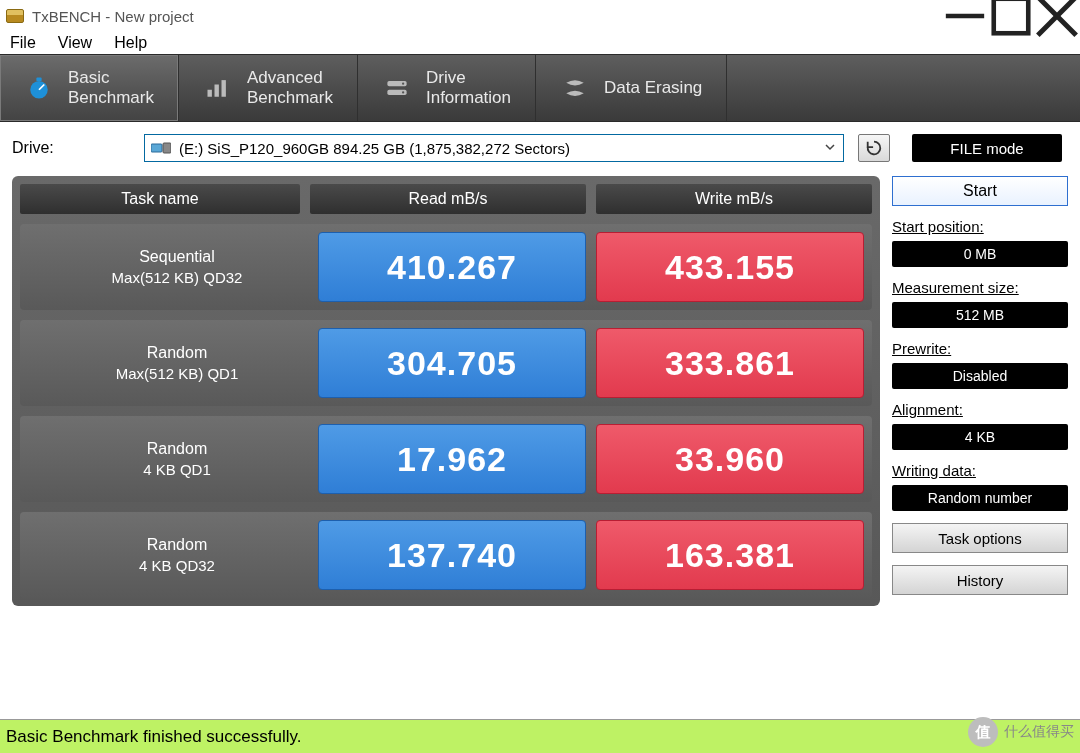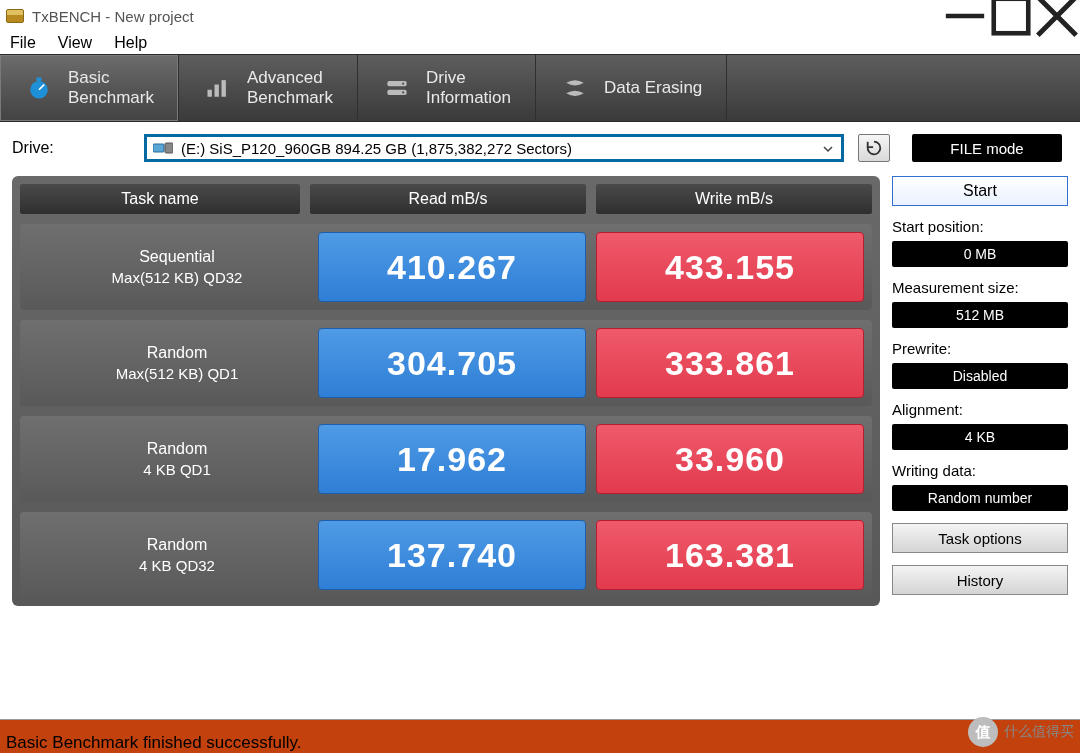--- a/index.html
+++ b/index.html
@@ -20,21 +20,21 @@
   .tabstrip { height: 68px; background: linear-gradient(#5e5e5e, #4c4c4c 50%, #3a3a3a); display: flex; align-items: stretch; border-top:1px solid #2a2a2a; border-bottom:1px solid #2a2a2a; }
   .tab { display:flex; align-items:center; gap:14px; padding:0 24px; color:#e9e9e9; font-size:17px; line-height:1.15; border-right:1px solid #2f2f2f; cursor:pointer; }
   .tab.active { background: linear-gradient(#6c6c6c,#565656 50%,#434343); box-shadow: inset 0 0 0 1px #7a7a7a; }
   .tab .ticon { width:30px; height:30px; display:flex; align-items:center; justify-content:center; }
   .tab .ticon svg { width:28px; height:28px; }
   .tab .lbl { white-space:pre; }
 
   
   .drive-row { height:46px; display:flex; align-items:center; padding:10px 10px 4px 10px; gap:14px; }
   .drive-row .drive-lbl { font-size:16px; width:120px; padding-left:2px; }
-  .drive-select { flex:0 0 700px; height:28px; border:3px solid #0369a1; display:flex; align-items:center; padding:0 6px; font-size:15px; background:#fff; position:relative; }
+  .drive-select { flex:0 0 700px; height:28px; border:1px solid #0369a1; display:flex; align-items:center; padding:0 6px; font-size:15px; background:#fff; position:relative; }
   .drive-select .hdd-icon { width:20px; height:14px; margin-right:8px; display:inline-block; }
   .drive-select .hdd-icon svg{width:20px;height:14px;}
   .drive-select .chev { position:absolute; right:6px; top:5px; }
   .refresh-btn { width:32px; height:28px; border:1px solid #777; background:linear-gradient(#f6f6f6,#d9d9d9); display:flex; align-items:center; justify-content:center; border-radius:2px; }
   .refresh-btn svg{width:18px;height:18px;}
   .filemode-btn { flex:0 0 150px; height:28px; margin-left:auto; margin-right:8px; background:#000; color:#fff; display:flex; align-items:center; justify-content:center; font-size:15px; border-radius:2px; }
 
   
   .content { display:flex; padding:8px 12px 0 12px; gap:12px; }
 
@@ -45,26 +45,26 @@
   .row { display:grid; grid-template-columns:280px 1fr 1fr; gap:10px; height:86px; background:linear-gradient(#6f6f6f,#595959); border-radius:4px; padding:8px; }
   .task { color:#fff; font-size:16px; display:flex; flex-direction:column; justify-content:center; padding-left:18px; line-height:1.3;text-align:center; }
   .task .l2 { font-size:15px; }
   .valbox { border-radius:4px; display:flex; align-items:center; justify-content:center; color:#fff; font-size:34px; font-weight:700; letter-spacing:1px; font-family:"Arial","Segoe UI",sans-serif; }
   .valbox.read  { background:linear-gradient(#4f9be6,#2f7ed6); border:1px solid #1d5fad; }
   .valbox.write { background:linear-gradient(#ef5a6a,#e23a4e); border:1px solid #b81e33; }
 
   
   .side { flex:0 0 176px; display:flex; flex-direction:column; gap:6px; font-size:15px; }
   .start-btn { height:30px; background:linear-gradient(#ffffff,#e9f2ff); border:1px solid #2e6fd0; color:#000; display:flex; align-items:center; justify-content:center; font-size:16px; }
-  .side .lbl { margin-top:6px; }
+  .side .lbl { margin-top:6px;text-decoration:underline; }
   .blackbox { height:26px; background:#000; color:#fff; display:flex; align-items:center; justify-content:center; font-size:14px; border-radius:2px; }
   .greybtn { height:30px; background:linear-gradient(#f4f4f4,#d4d4d4); border:1px solid #888; display:flex; align-items:center; justify-content:center; font-size:15px; margin-top:6px; }
 
   
-  .statusbar { position:absolute; left:0; right:0; bottom:0; height:34px; border-top:1px solid #999; display:flex; align-items:flex-end; padding-left:6px; font-size:17px; background:#c2410c;margin-top:24px; }
+  .statusbar { position:absolute; left:0; right:0; bottom:0; height:34px; border-top:1px solid #999; display:flex; align-items:center; padding-left:6px; font-size:17px; background:#bef264;margin-top:24px; }
 
   
   .watermark { position:absolute; right:6px; bottom:6px; display:flex; align-items:center; gap:6px; color:#888; font-size:14px; }
   .watermark .circ { width:30px; height:30px; border-radius:50%; background:#bdbdbd; color:#fff; display:flex; align-items:center; justify-content:center; font-size:15px; font-weight:700; }
 </style>
 </head>
 <body>
 
 <div class="titlebar">
   <span class="app-icon"></span>

